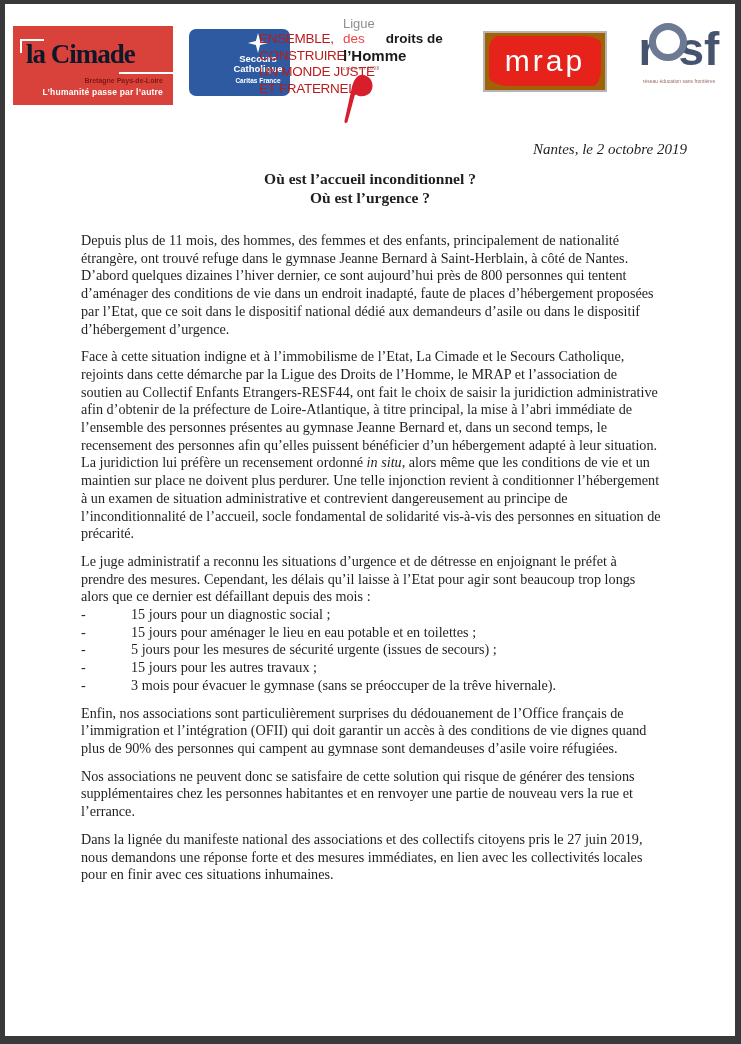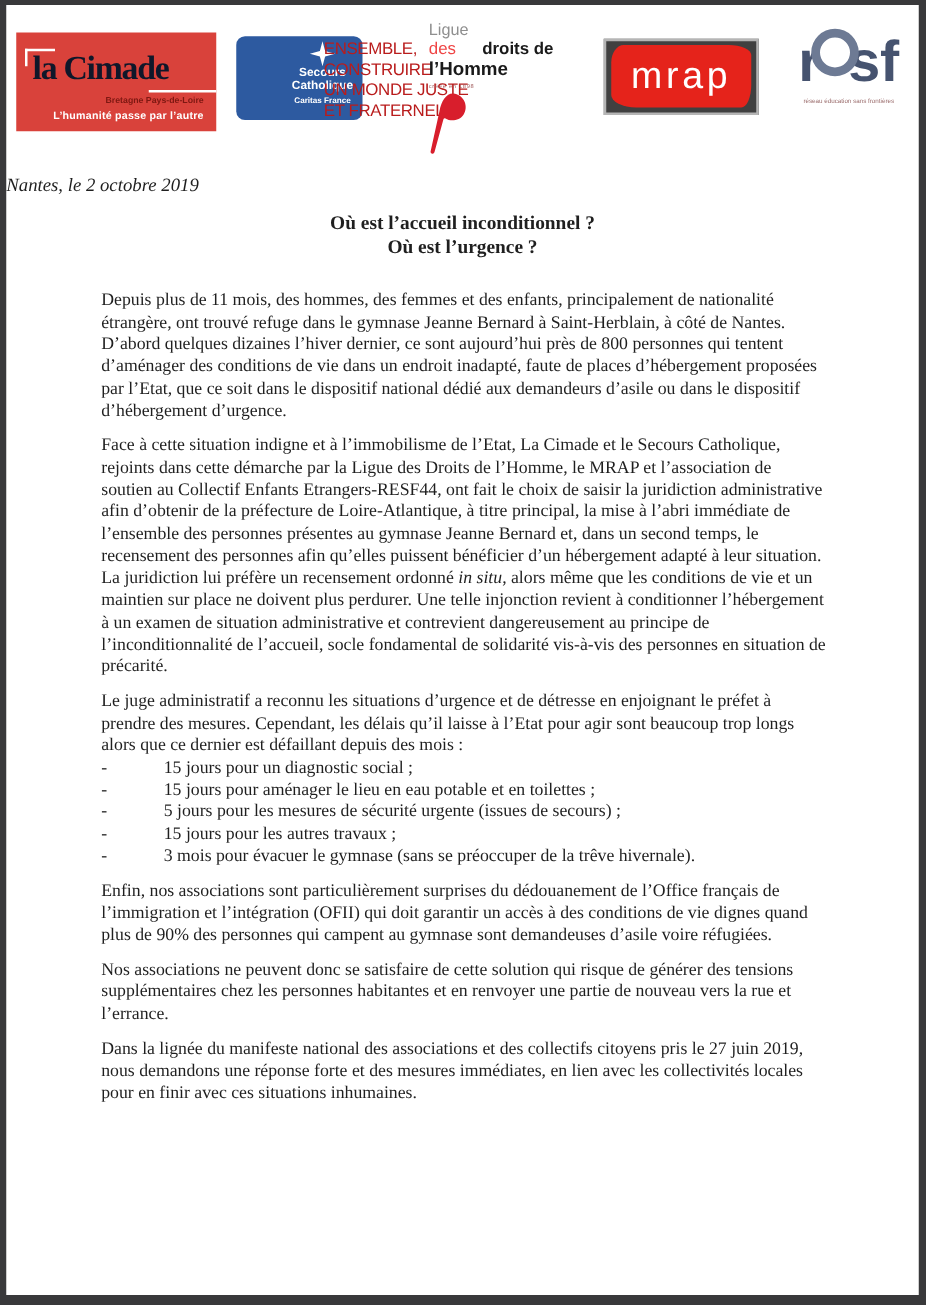--- a/index.html
+++ b/index.html
@@ -29,30 +29,30 @@
   
   .ldh{position:absolute;left:338px;top:12px;width:122px;font-family:"Liberation Sans",sans-serif;color:#1a1a1a;}
   .ldh-l1{color:#8f8f8f;font-size:13px;line-height:15px;}
   .ldh-l2{font-size:13.5px;line-height:16px;}
   .ldh-l2 .light{color:#ef4444;margin-right:21px;}
   .ldh-l2 .dark{font-weight:bold;}
   .ldh-l3{font-size:15px;font-weight:bold;line-height:17px;}
   .ldh-sub{font-size:4.5px;color:#a05a5a;letter-spacing:.6px;margin-top:2px;}
   .ldh-comma{margin-top:2px;}
   
-  .mrap{position:absolute;left:478px;top:27px;width:124px;height:61px;background:#404040;border:2px solid #b5b5b5;box-sizing:border-box;}
+  .mrap{position:absolute;left:478px;top:27px;width:124px;height:61px;background:#a16207;border:2px solid #b5b5b5;box-sizing:border-box;}
   .mrap-blob{position:absolute;top:3px;bottom:4px;left:4px;right:4px;background:#e5231b;border-radius:10px 18px 8px 20px/14px 8px 18px 10px;display:flex;align-items:center;justify-content:center;}
   .mrap-text{color:#fff;font-family:"Liberation Sans",sans-serif;font-size:30px;letter-spacing:3px;line-height:1;}
   
   .resf{position:absolute;left:618px;top:16px;width:112px;text-align:center;font-family:"Liberation Sans",sans-serif;}
   .resf-letters{display:flex;align-items:center;justify-content:center;height:58px;color:#46536f;font-weight:bold;font-size:46px;line-height:1;}
   .resf-ring{width:24px;height:24px;border:7px solid #6d7a94;border-radius:50%;margin:0 -8px;position:relative;top:-7px;background:rgba(255,255,255,.65);z-index:2;}
   .resf-sub{font-size:5px;color:#9a6b6b;margin-top:0px;}
   
-  .dateline{text-align:left;padding-right:92px;font-style:italic;font-size:15px;line-height:19px;margin-top:14px;}
+  .dateline{text-align:right;padding-right:48px;font-style:italic;font-size:15px;line-height:19px;margin-top:14px;}
   .subtitle{text-align:center;font-size:14.5px;line-height:19px;margin-top:13px;}
   .doctitle{text-align:center;font-weight:bold;font-size:15.5px;line-height:19px;margin-top:10px;}
   .bodytext{margin:25px 74px 0 76px;font-size:14.2px;line-height:17.7px;}
   .bodytext p{margin:0 0 10px 0;}
   .bodytext p.tight{margin-bottom:0;}
   .it{font-style:italic;}
   .dlist{margin:0 0 10px 0;}
   .li{display:flex;}
   .li .dash{flex:0 0 50px;}
   .li .litext{flex:1;}

